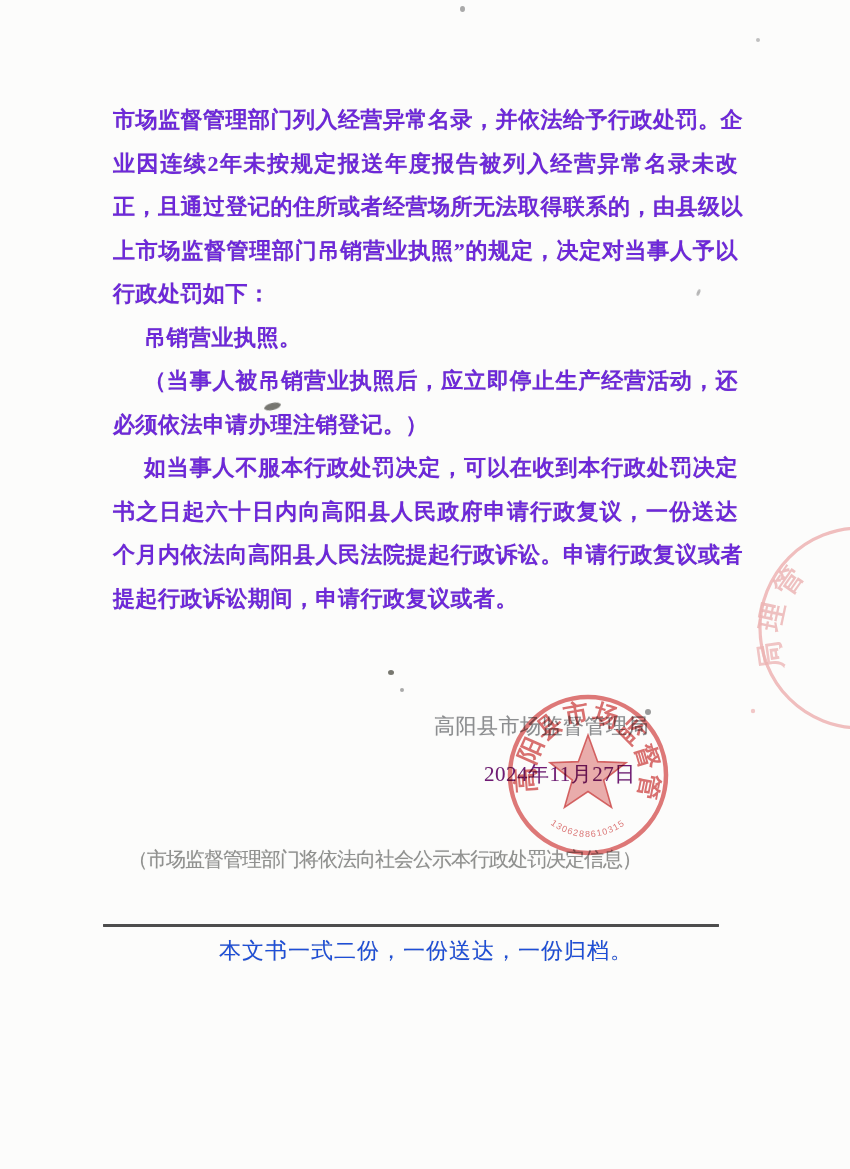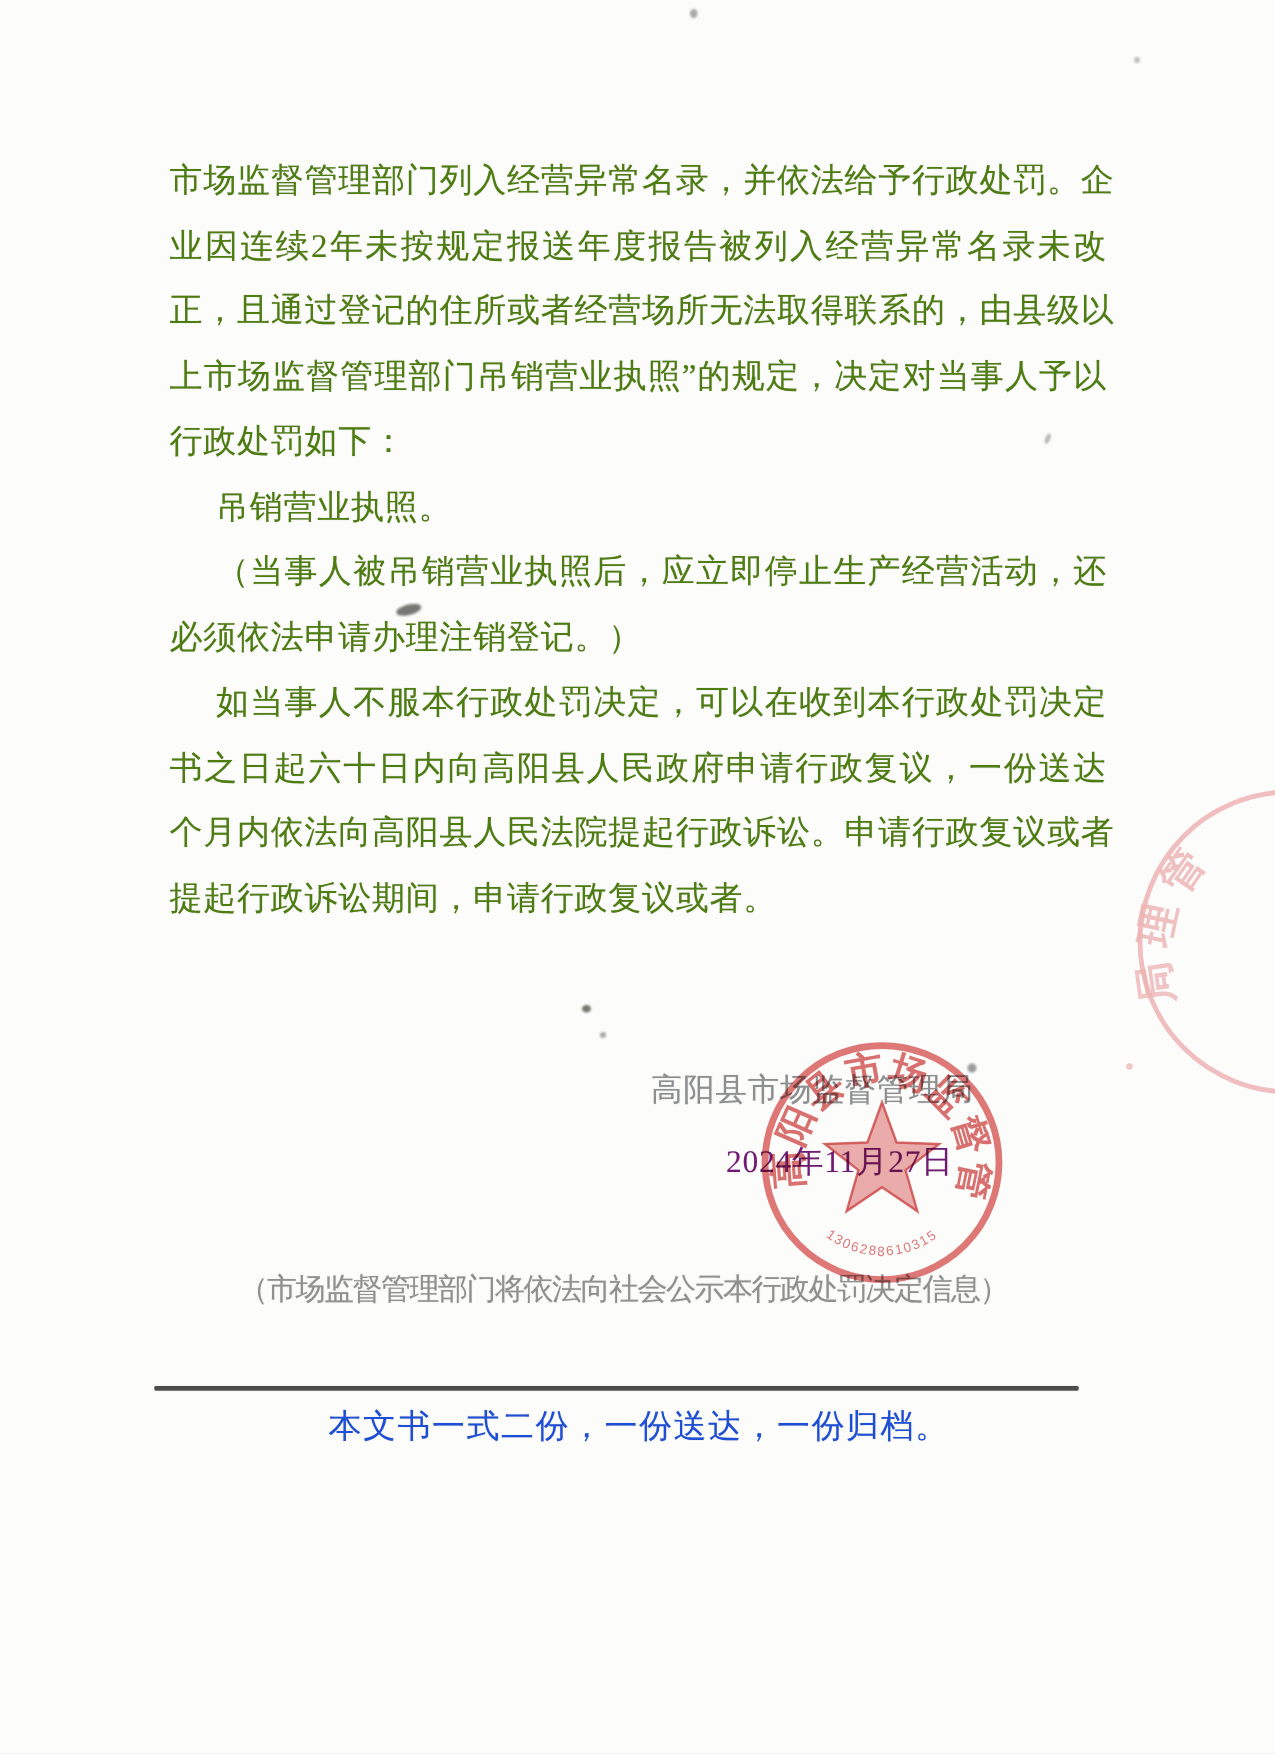--- a/index.html
+++ b/index.html
@@ -13,41 +13,42 @@
     color:#8f9192;
   }
   
   .body-lines{
     position:absolute;left:113px;top:98px;width:625px;
   }
   .line{
     height:43.5px;line-height:43.5px;
     font-size:22px;
     letter-spacing:.5px;
-    color:#4d7c0f;
+    color:#6d28d9;
     text-shadow:0 0 .7px rgba(145,145,145,.55);
     text-align:justify;
     text-align-last:justify;
     white-space:nowrap;
+    font-weight:bold;
   }
   .line.last{text-align-last:left;white-space:normal;}
   .line.indent{padding-left:31px;}
   
   .sig-agency{
     position:absolute;left:434px;top:712px;
     font-size:21px;letter-spacing:.5px;
     color:#8c8e90;text-shadow:0 0 .7px rgba(145,145,145,.5);
   }
   .sig-date{
     position:absolute;left:484px;top:760px;
     font-size:21px;letter-spacing:.5px;
     color:#701a75;text-shadow:0 0 .7px rgba(145,145,145,.5);
   }
   .note{
-    position:absolute;left:159px;top:846px;
+    position:absolute;left:128px;top:846px;
     font-size:20px;letter-spacing:-1px;
     color:#90918f;text-shadow:0 0 .7px rgba(145,145,145,.5);
     white-space:nowrap;
   }
   .hr-line{
     position:absolute;left:103px;top:924px;width:616px;height:2.6px;
     background:#4d4d4d;border-radius:1px;
     box-shadow:0 0 .5px rgba(60,60,60,.8);
   }
   .footer-note{

